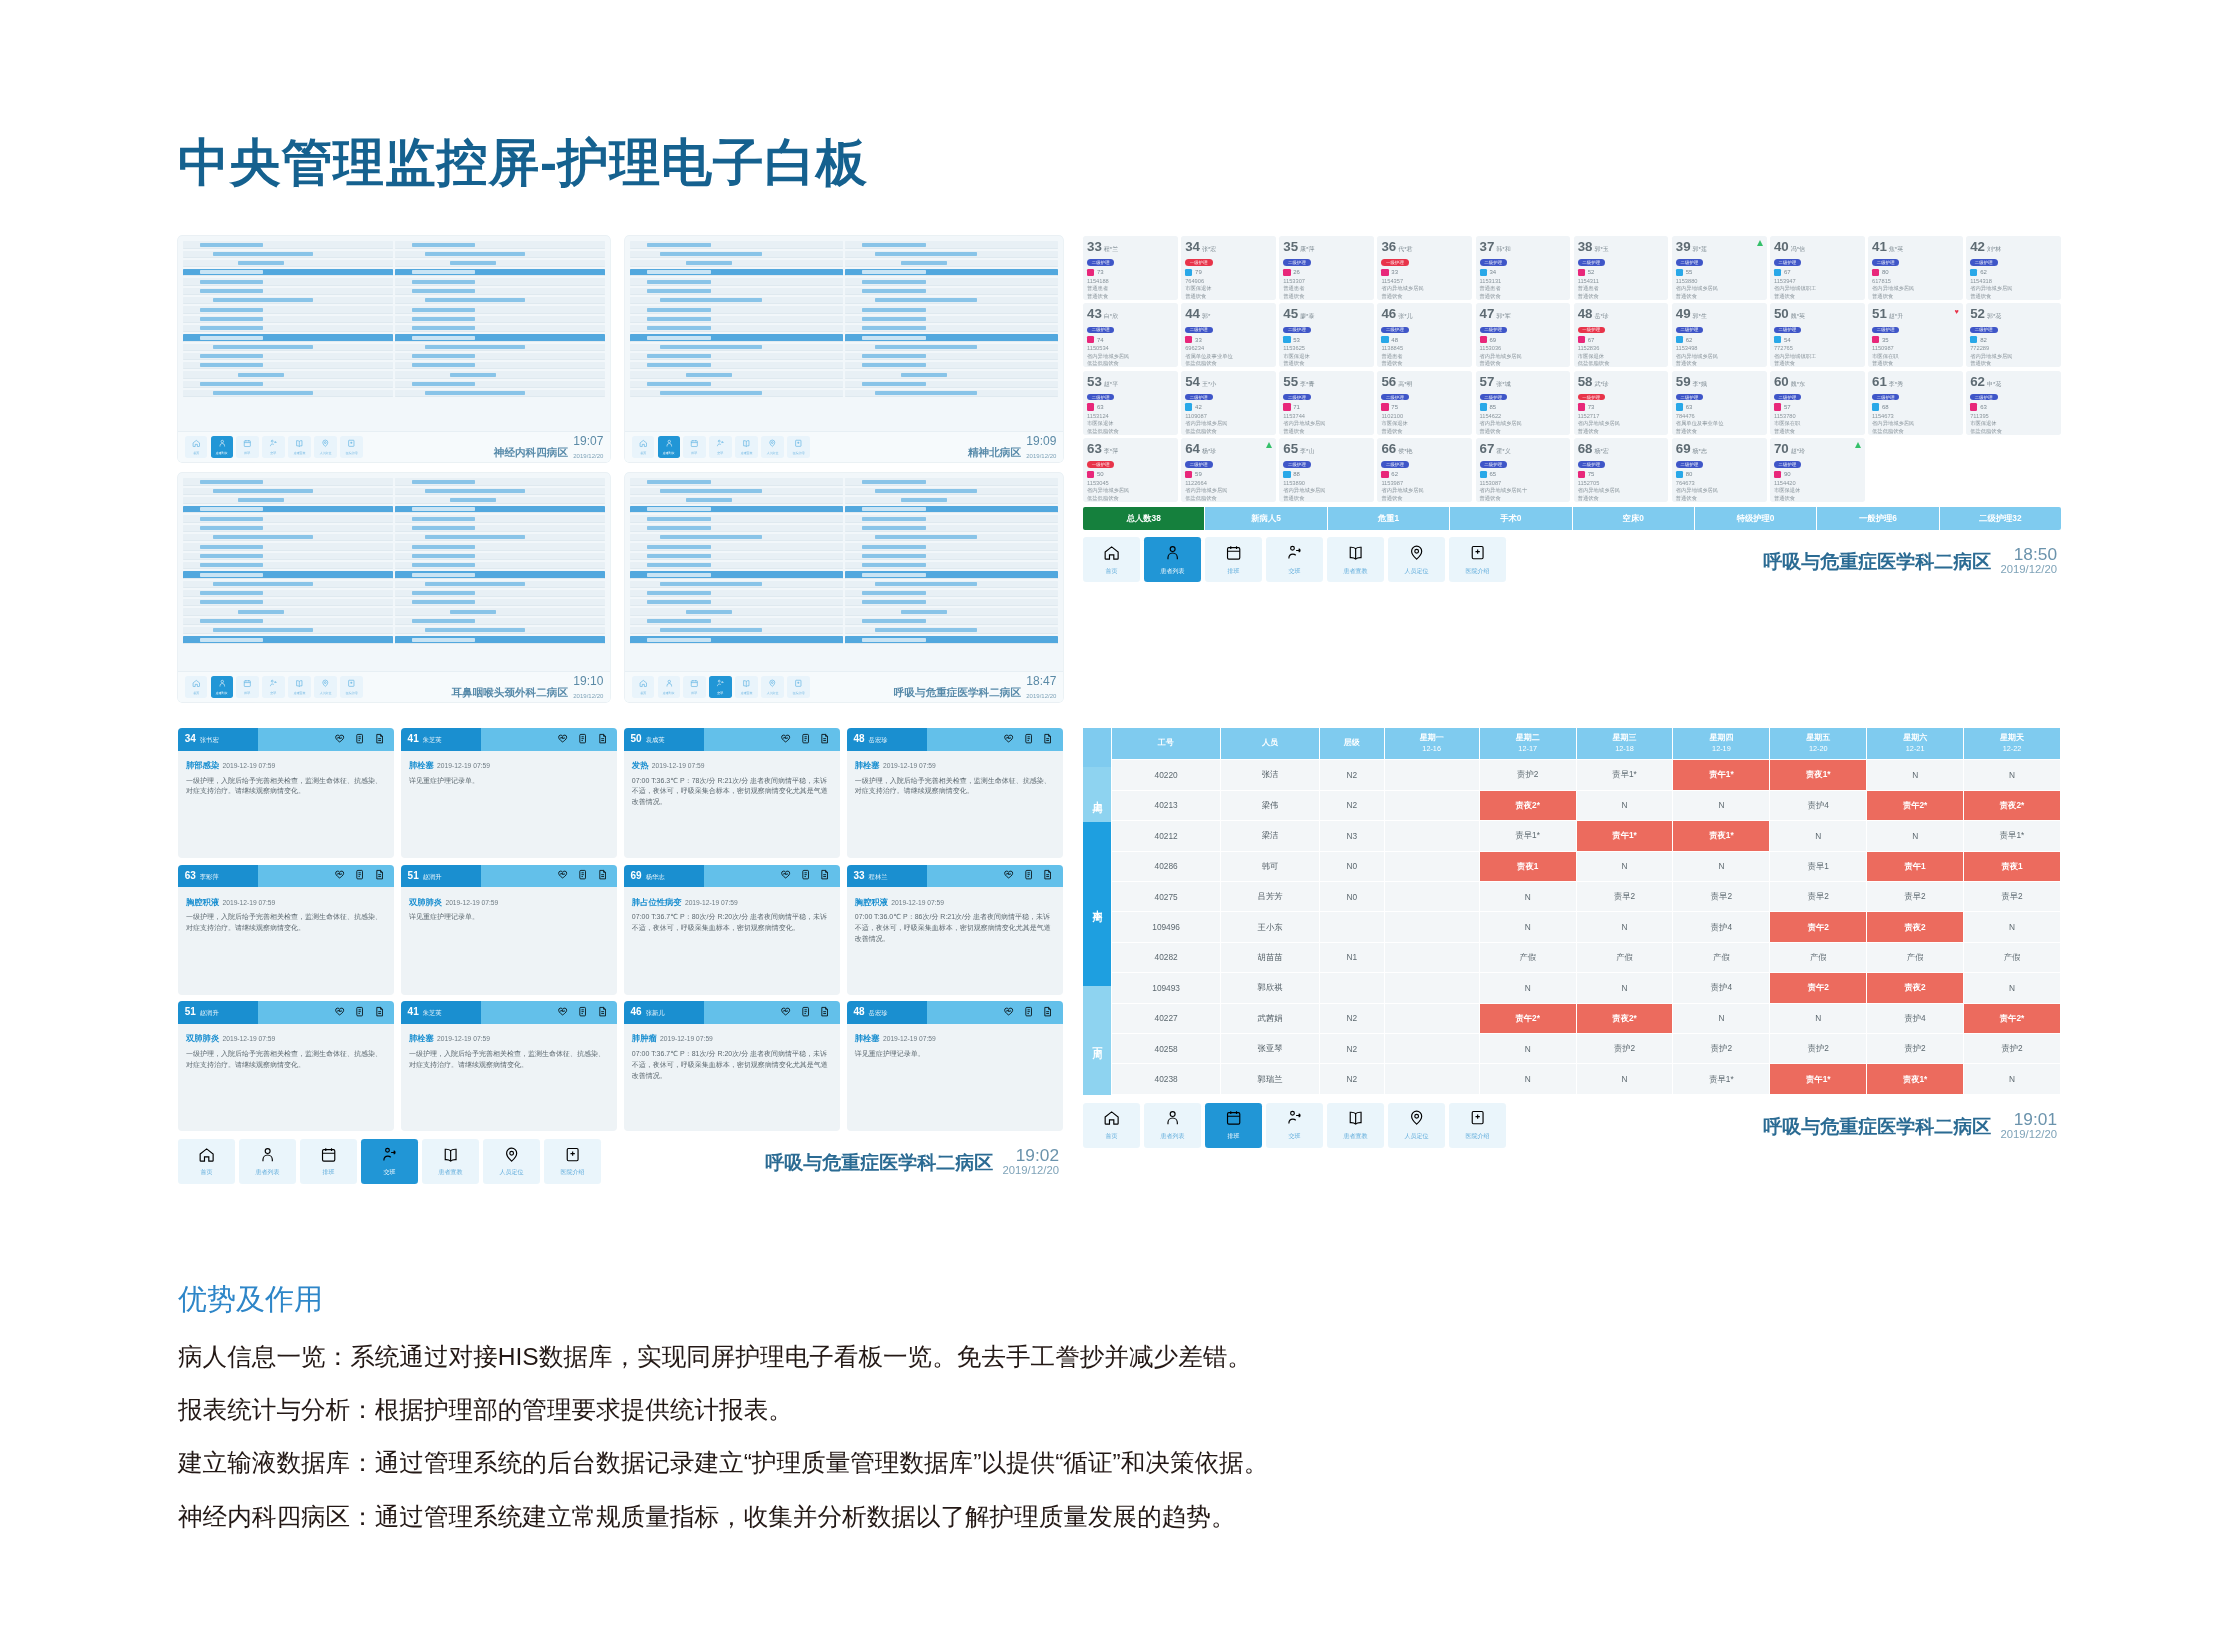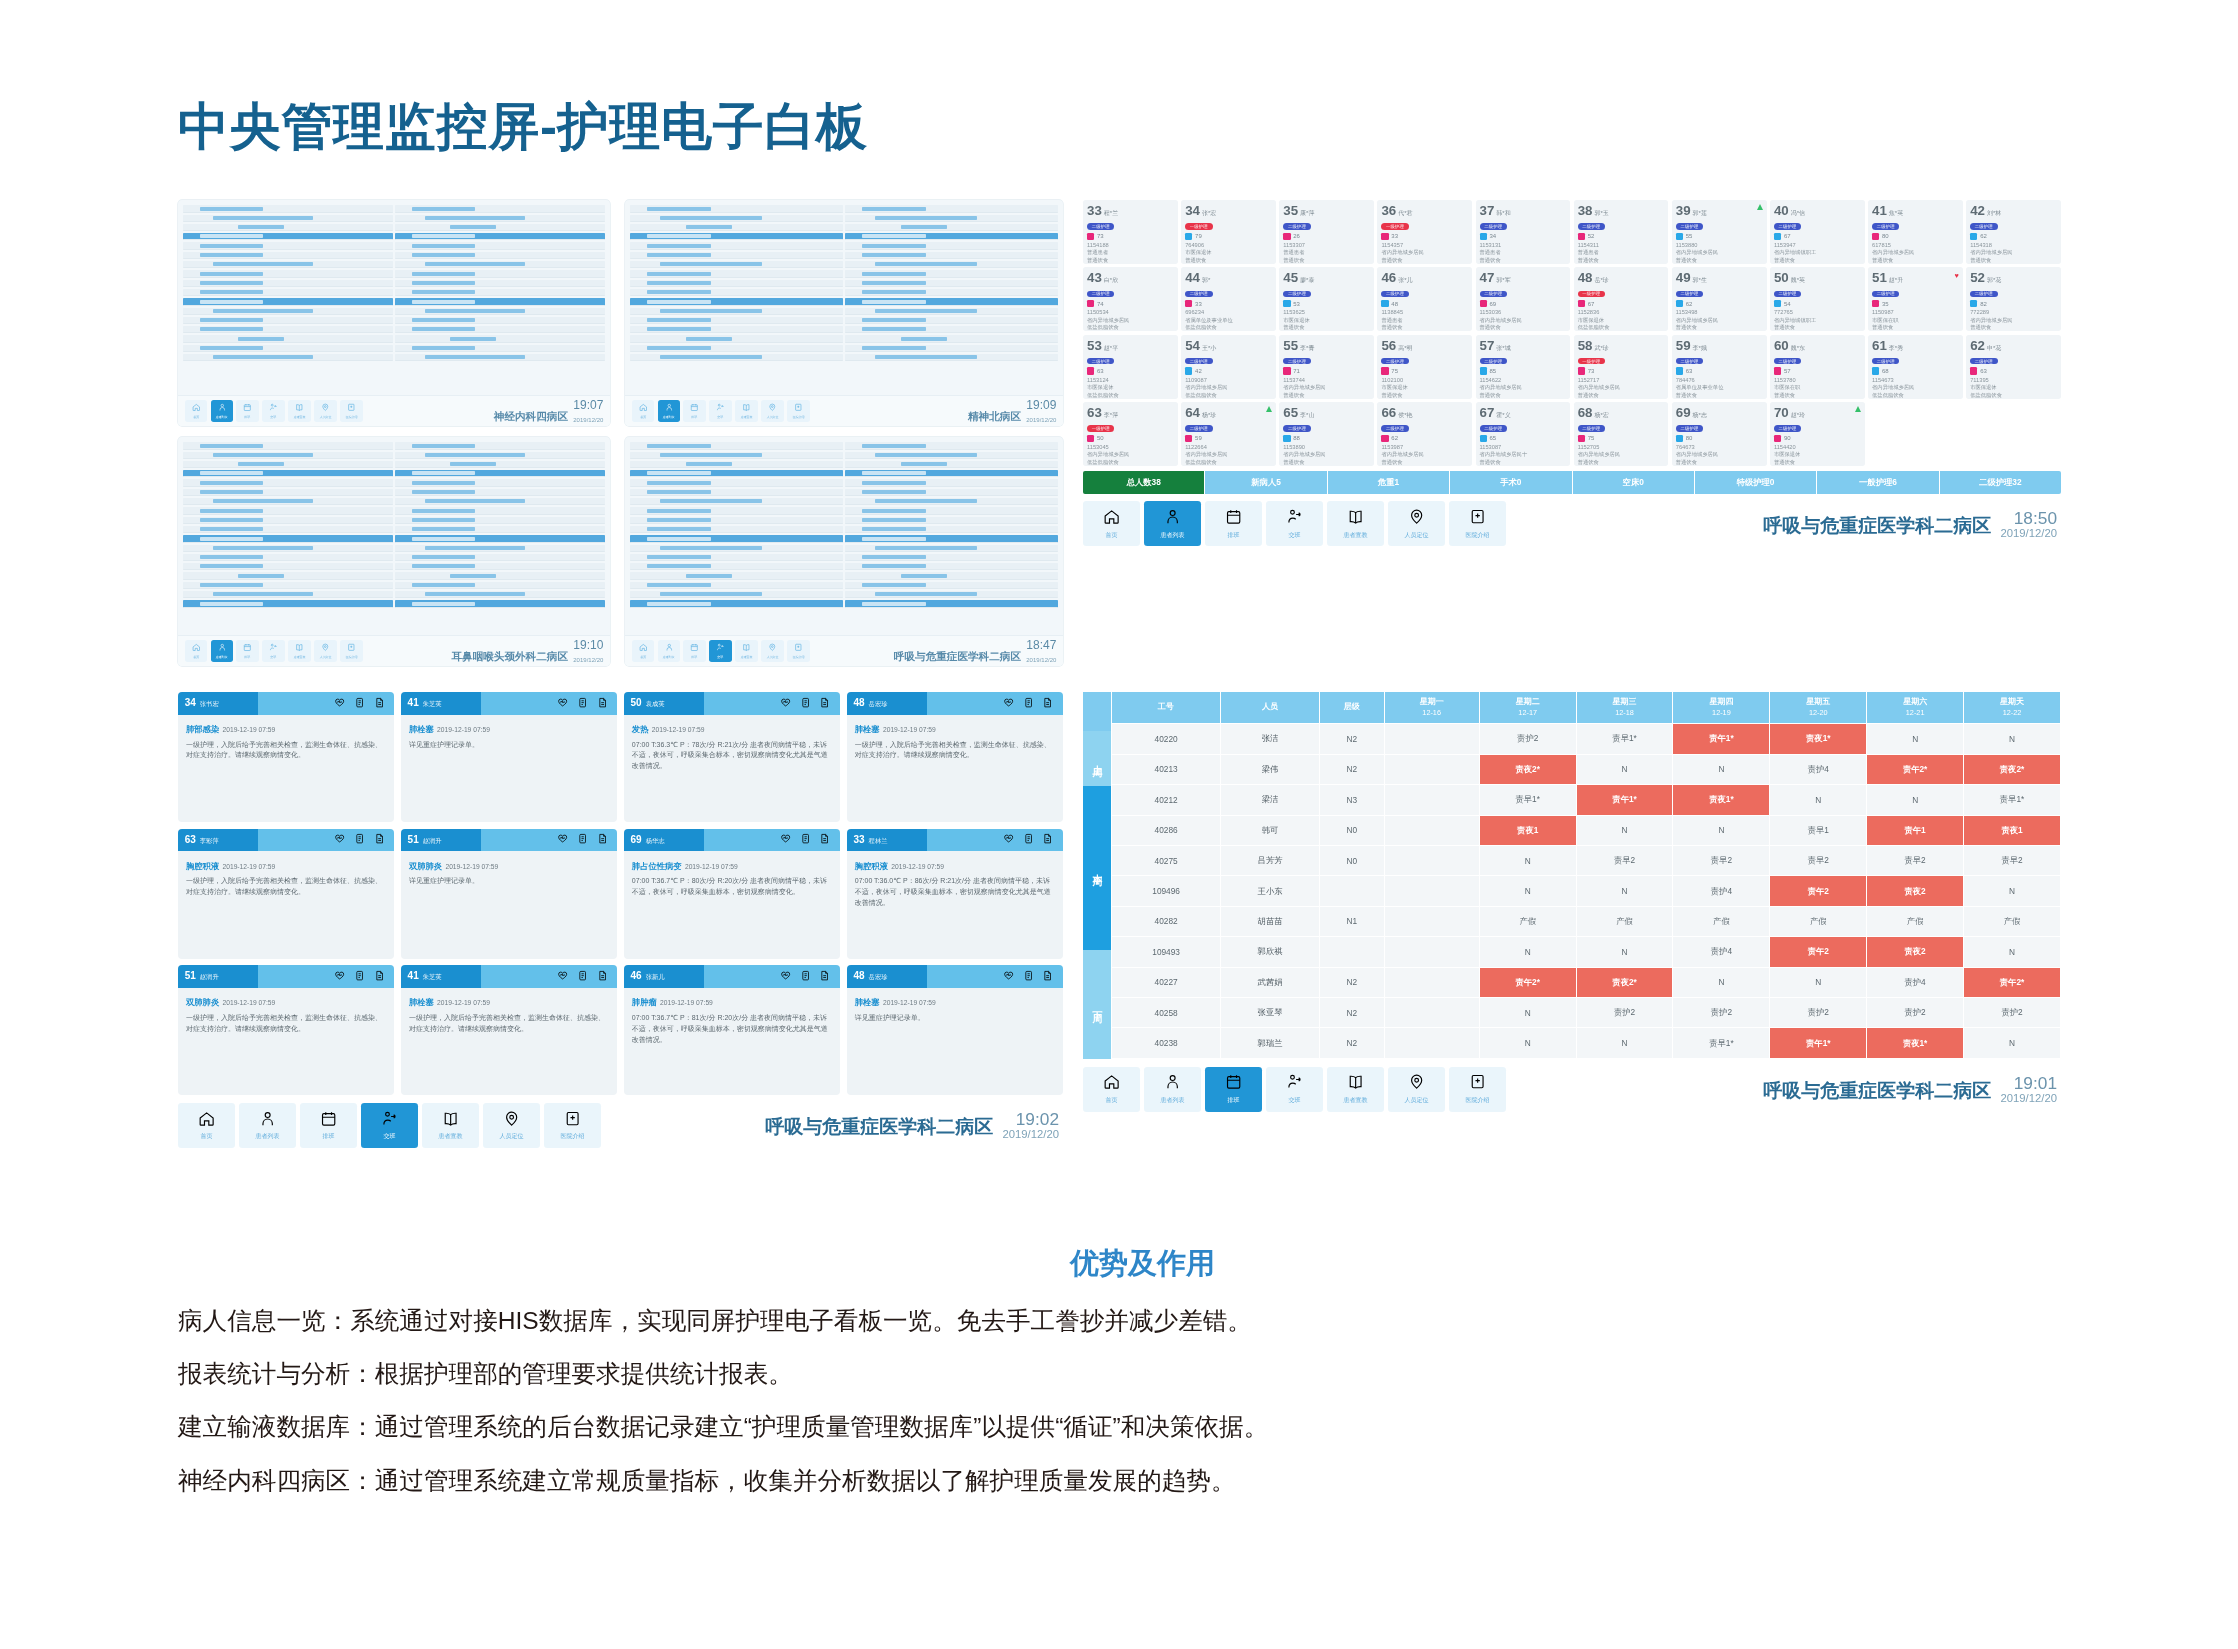--- a/index.html
+++ b/index.html
@@ -2,21 +2,21 @@
 <html style="font-size:10.6px"><head>
 <meta charset="utf-8">
 <style>
   * { box-sizing: border-box; margin: 0; padding: 0; }
   html, body {
     width: 2239px; height: 1649px;
     background: #ffffff;
     font-family: "Liberation Sans", "DejaVu Sans", sans-serif;
     overflow: hidden;
   }
-  .page { position: relative; width: 2239px; height: 1587px; }
+  .page { position: relative; width: 2239px; height: 1587px; margin-top: 36px; }
 
   
   .main-title {
     position: absolute; left: 178px; top: 93px;
     font-size: 51px; font-weight: bold; color: #15618f;
     letter-spacing: 0.7px; white-space: nowrap;
   }
 
   
   .screens { position: absolute; left: 178px; top: 200px; width: 1882px; height: 1004px; }
@@ -177,21 +177,21 @@
   table.sched td {
     font-size: 8.3px; color: #5c686f; text-align: center; height: 27px;
     background: #f3f6f8; border: 0.7px solid #ffffff;
   }
   table.sched td.hl { background: #ec6b5e; color: #fff; font-weight: bold; }
   table.sched td.name { color: #4e5a61; }
   table.sched td.lv { color: #5c686f; }
 
   
   .benefits { position: absolute; left: 178px; top: 1244px; width: 1929px; }
-  .ben-title { font-size: 29px; font-weight: bold; color: #2e86c8; text-align: center; }
+  .ben-title { font-size: 29px; font-weight: normal; color: #2e86c8; }
   .ben-line { font-size: 24.6px; color: #231815; margin-top: 20px; line-height: 1.35; }
 </style>
 </head>
 <body>
 
 <div class="page">
 
   <div class="main-title">中央管理监控屏-护理电子白板</div>
 
   <div class="screens">

